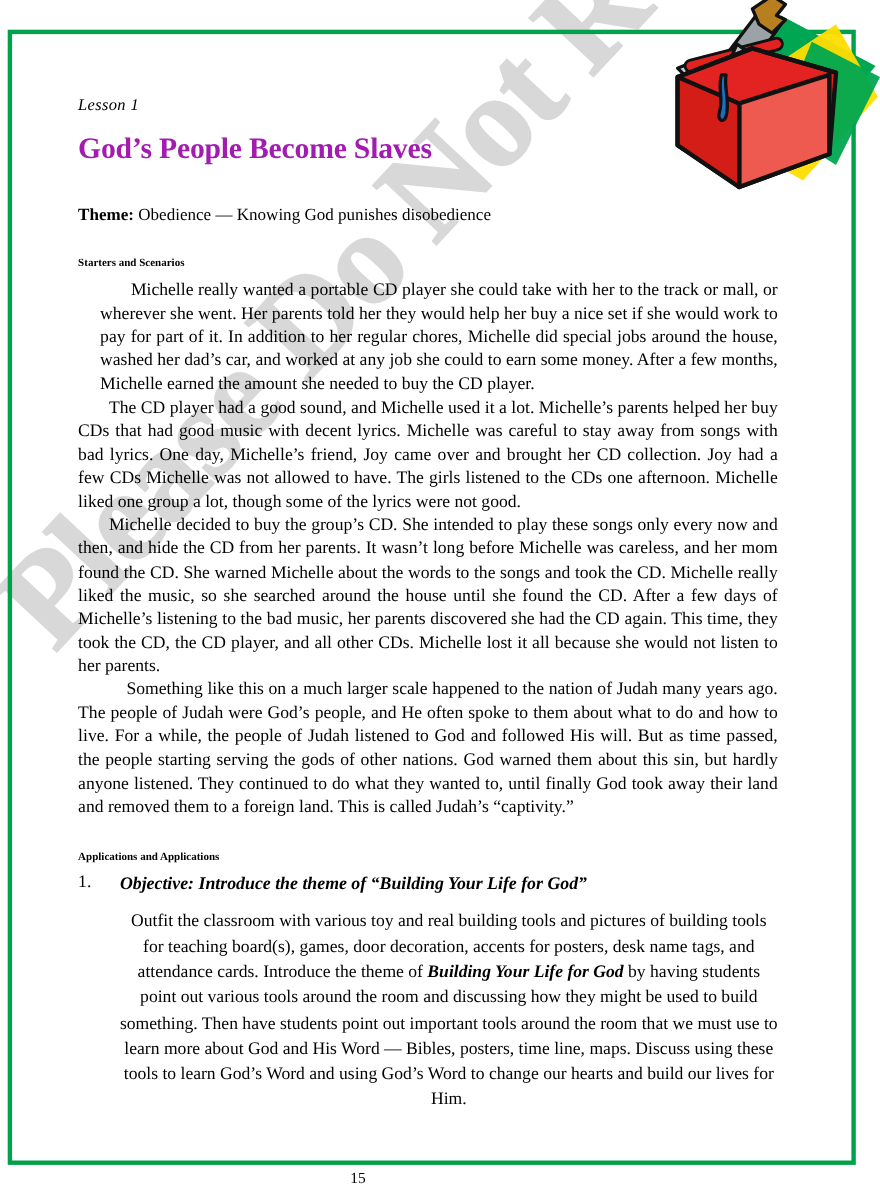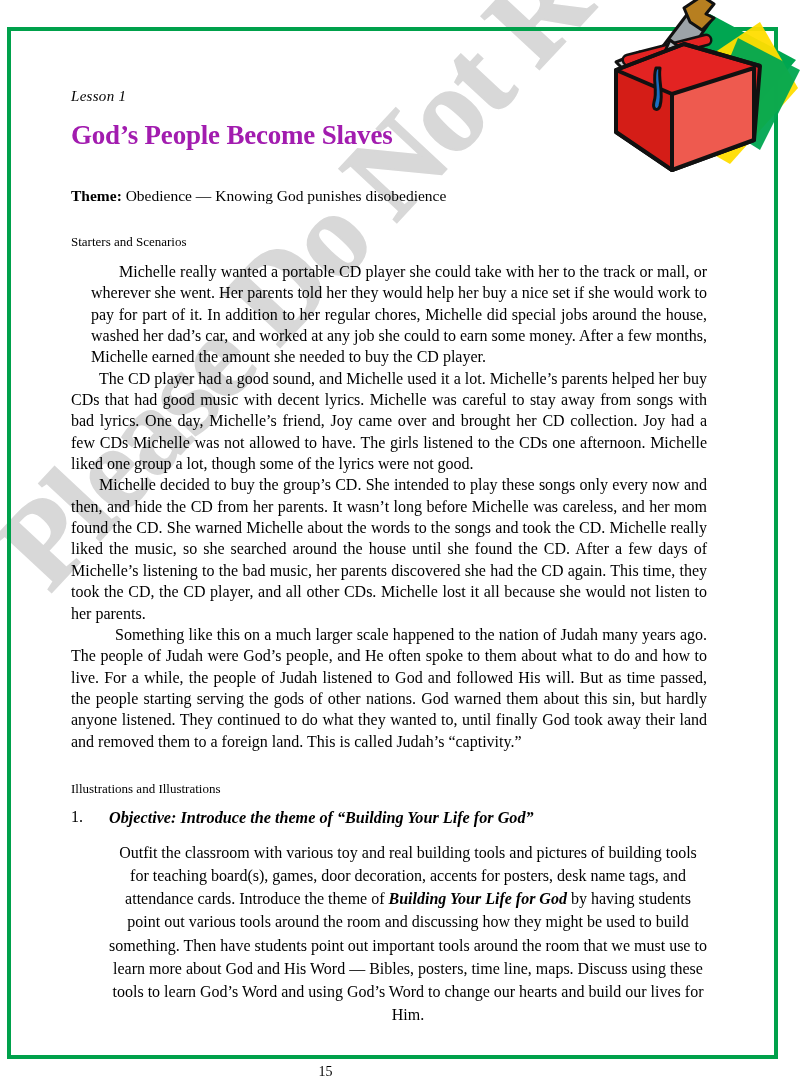--- a/index.html
+++ b/index.html
@@ -92,22 +92,22 @@
     letter-spacing: -0.2px;
   }
 
   .theme-line {
     font-size: 15.5px;
     margin-top: 36px;
   }
   .theme-line .theme-key { font-weight: 700; }
 
   .section-head {
-    font-weight: 400;
-    font-size: 13px;
+    font-weight: 700;
+    font-size: 10px;
     margin-top: 29px;
   }
 
   p.body {
     font-size: 16px;
     line-height: 1.335;
     margin: 0;
     text-align: justify;
     text-indent: 28px;
     hyphens: none;
@@ -221,21 +221,21 @@
     <span class="theme-key">Theme:</span><span> Obedience — Knowing God punishes disobedience</span>
   </div>
 
   <h2 class="section-head">Starters and Scenarios</h2>
 
   <p class="body first">Michelle really wanted a portable CD player she could take with her to the track or mall, or wherever she went. Her parents told her they would help her buy a nice set if she would work to pay for part of it. In addition to her regular chores, Michelle did special jobs around the house, washed her dad’s car, and worked at any job she could to earn some money. After a few months, Michelle earned the amount she needed to buy the CD player.</p>
   <p class="body">The CD player had a good sound, and Michelle used it a lot. Michelle’s parents helped her buy CDs that had good music with decent lyrics. Michelle was careful to stay away from songs with bad lyrics. One day, Michelle’s friend, Joy came over and brought her CD collection. Joy had a few CDs Michelle was not allowed to have. The girls listened to the CDs one afternoon. Michelle liked one group a lot, though some of the lyrics were not good.</p>
   <p class="body">Michelle decided to buy the group’s CD. She intended to play these songs only every now and then, and hide the CD from her parents. It wasn’t long before Michelle was careless, and her mom found the CD. She warned Michelle about the words to the songs and took the CD. Michelle really liked the music, so she searched around the house until she found the CD. After a few days of Michelle’s listening to the bad music, her parents discovered she had the CD again. This time, they took the CD, the CD player, and all other CDs. Michelle lost it all because she would not listen to her parents.</p>
   <p class="body deep-indent">Something like this on a much larger scale happened to the nation of Judah many years ago. The people of Judah were God’s people, and He often spoke to them about what to do and how to live. For a while, the people of Judah listened to God and followed His will. But as time passed, the people starting serving the gods of other nations. God warned them about this sin, but hardly anyone listened. They continued to do what they wanted to, until finally God took away their land and removed them to a foreign land. This is called Judah’s “captivity.”</p>
 
-  <h2 class="section-head">Illustrations and Illustrations</h2>
+  <h2 class="section-head">Applications and Applications</h2>
 
   <ol class="numlist">
     <li>
       <span class="marker">1.</span>
       <div class="objective">Objective: Introduce the theme of “Building Your Life for God”</div>
       <p class="sub-body"><span>Outfit the classroom with various toy and real building tools and pictures of building tools for teaching board(s), games, door decoration, accents for posters, desk name tags, and attendance cards. Introduce the theme of </span><span class="ital-bold">Building Your Life for God</span><span> by having students point out various tools around the room and discussing how they might be used to build something. Then have students point out important tools around the room that we must use to learn more about God and His Word — Bibles, posters, time line, maps. Discuss using these tools to learn God’s Word and using God’s Word to change our hearts and build our lives for Him.</span></p>
     </li>
   </ol>
 
 </div>

